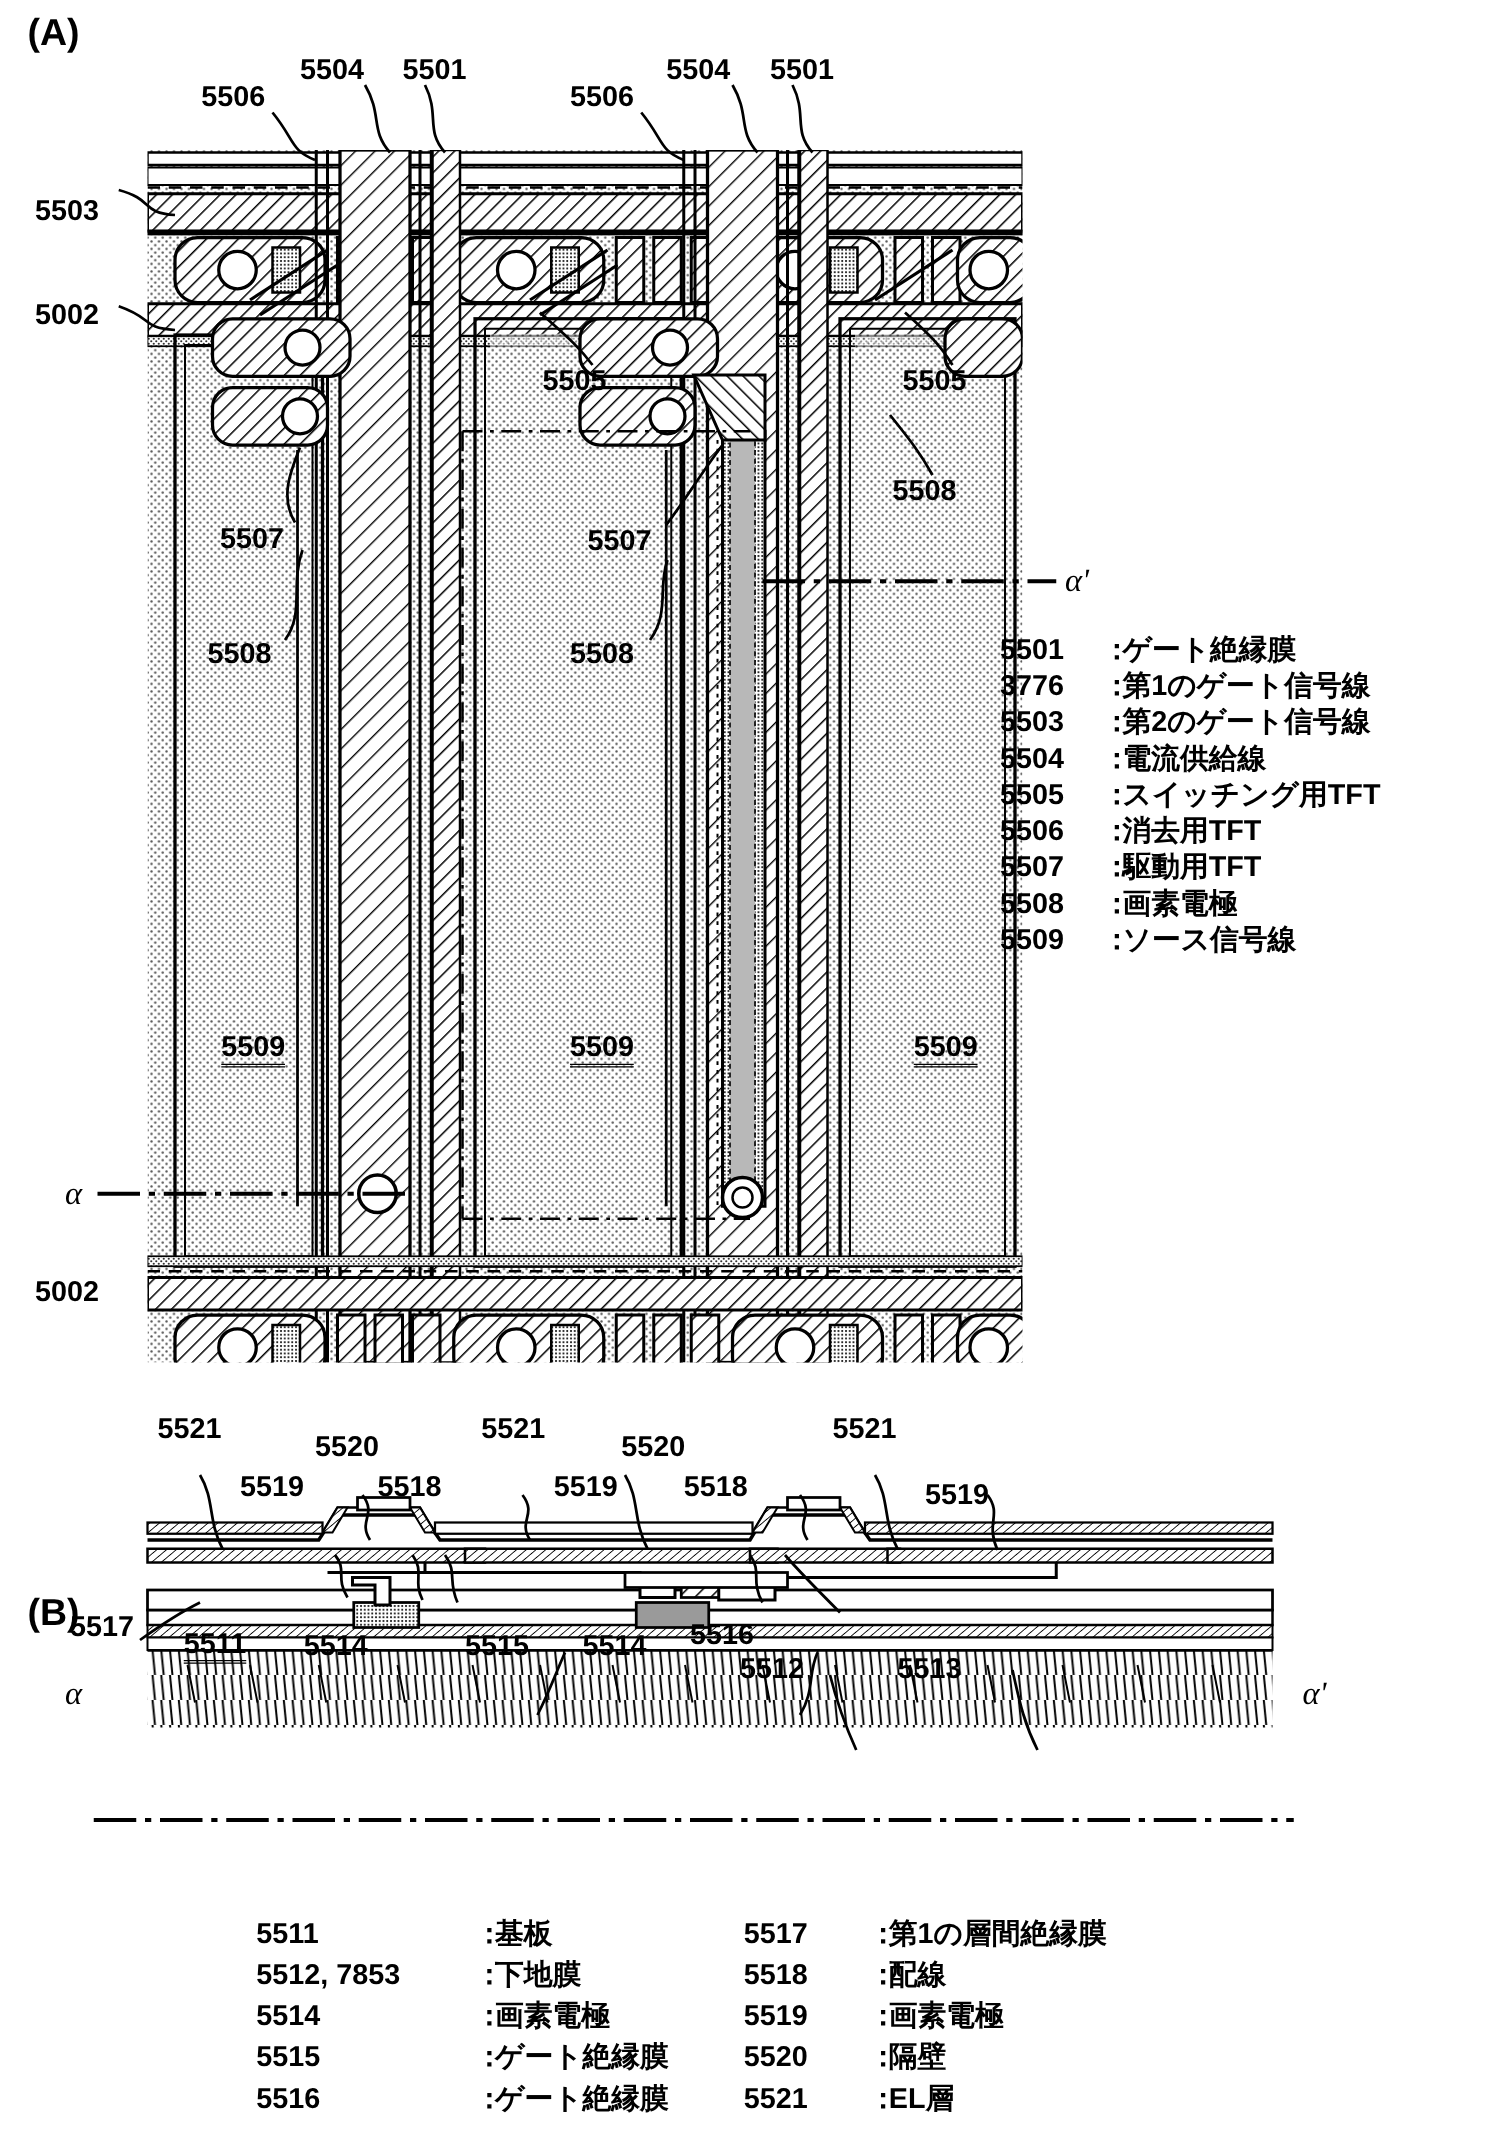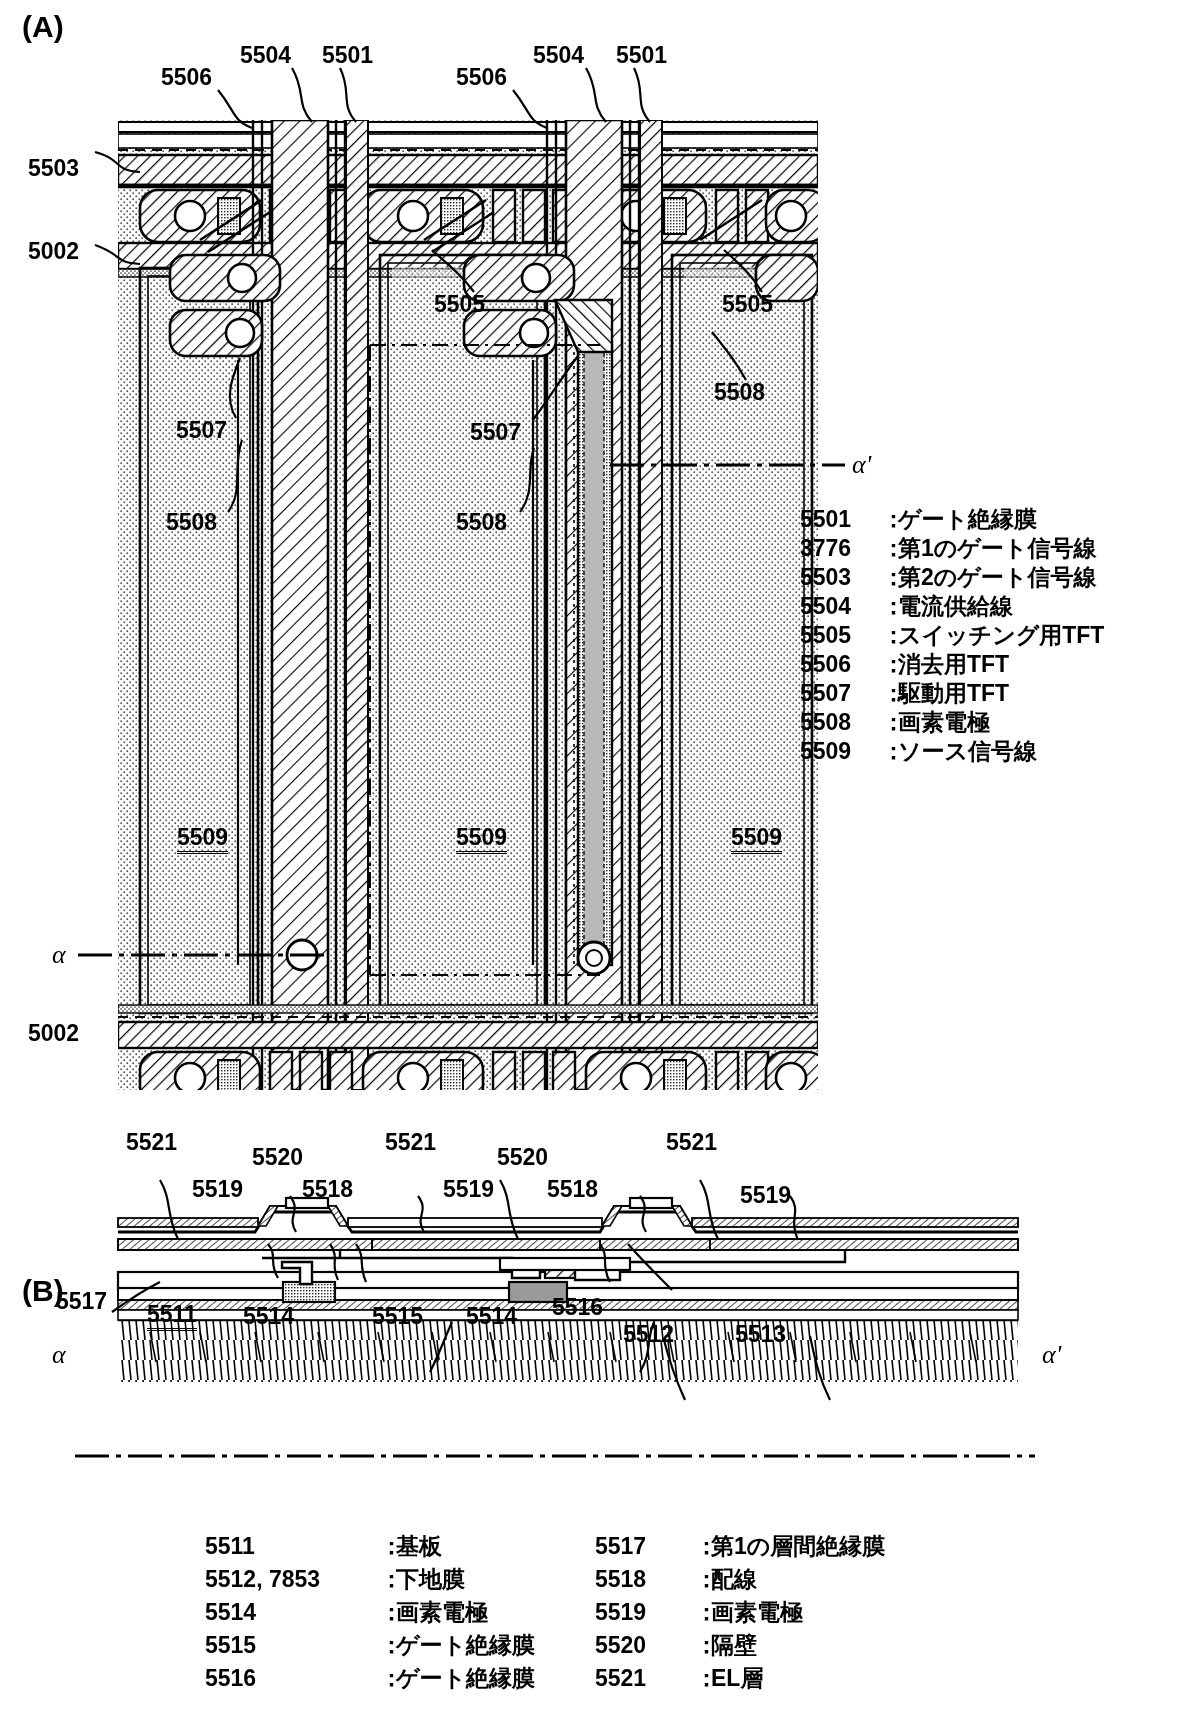--- a/index.html
+++ b/index.html
@@ -529,22 +529,22 @@
 <div class="ref" style="left:302px; top:1178px;">5518</div>
 <div class="ref" style="left:443px; top:1178px;">5519</div>
 <div class="ref" style="left:547px; top:1178px;">5518</div>
 <div class="ref" style="left:740px; top:1184px;">5519</div>
 <div class="ref" style="left:56px;  top:1290px;">5517</div>
 <div class="ref u2" style="left:147px; top:1303px;">5511</div>
 <div class="ref" style="left:243px; top:1305px;">5514</div>
 <div class="ref" style="left:372px; top:1305px;">5515</div>
 <div class="ref" style="left:466px; top:1305px;">5514</div>
 <div class="ref" style="left:552px; top:1296px;">5516</div>
-<div class="ref" style="left:623px; top:1323px;">5512</div>
-<div class="ref" style="left:718px; top:1323px;padding-left:17px;">5513</div>
+<div class="ref" style="left:592px; top:1323px;">5512</div>
+<div class="ref" style="left:718px; top:1323px;">5513</div>
 
 <div class="greek" style="left:52px;  top:1340px;">α</div>
 <div class="greek" style="left:1042px;top:1340px;">α'</div>
 
 <div id="bottomLegend">
   <div class="col left">
     <div class="legend-row">
       <span class="legend-num">5511</span>
       <span class="legend-colon">：</span>
       <span class="legend-txt">基板</span>

